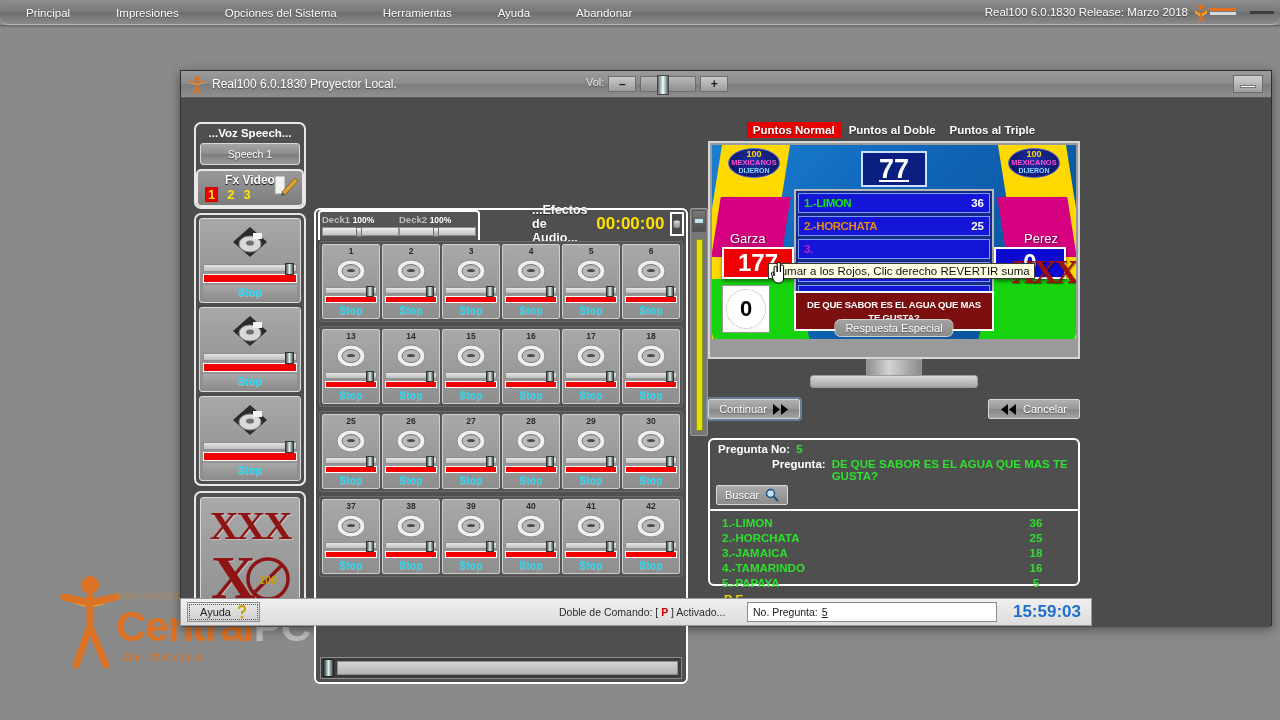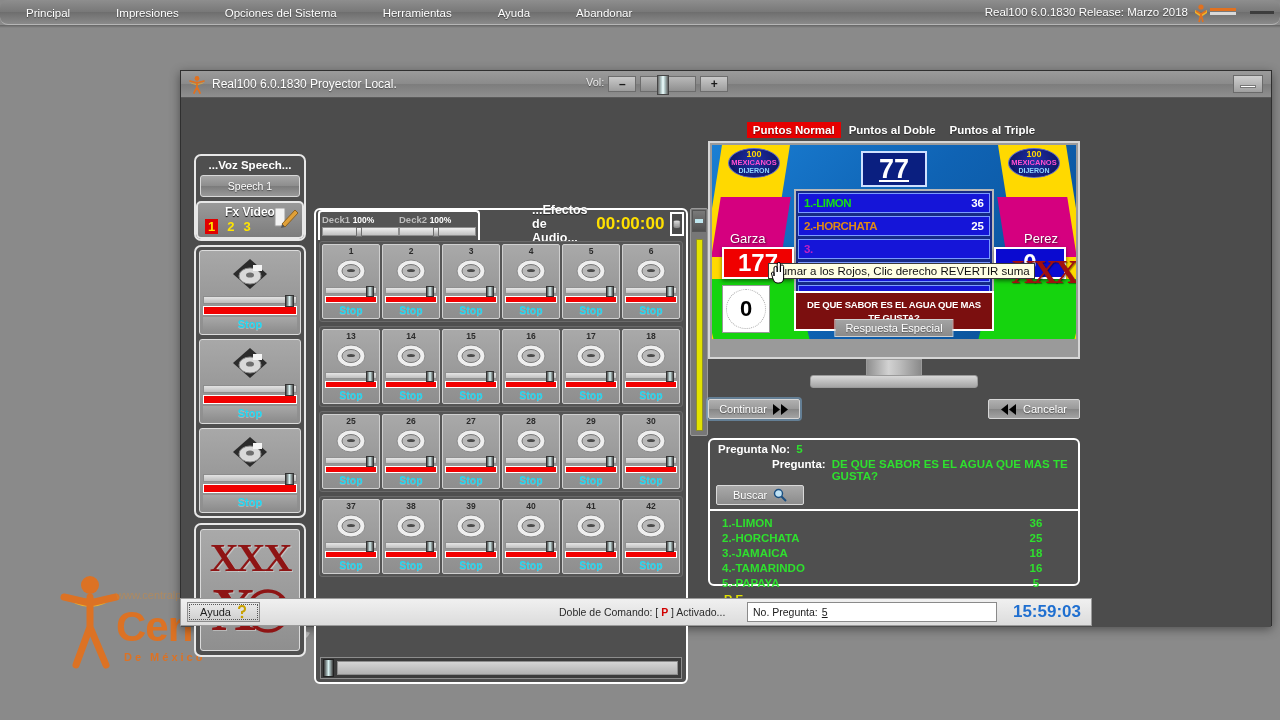--- a/index.html
+++ b/index.html
@@ -95,21 +95,21 @@
     background:linear-gradient(to bottom,#cfcfcf,#a0a0a0);
     border:1px solid #6a6a6a;
   }
   #win-title .minib i{
     display:block; width:16px; height:3px; background:#fff; border:1px solid #777;
     margin:9px auto 0;
   }
   #win-body{ position:relative; width:100%; height:529px; background:#4c4c4c; }
 
   
-  #leftcol{ position:absolute; left:13px; top:56px; width:112px; }
+  #leftcol{ position:absolute; left:13px; top:24px; width:112px; }
   .btn3d{
     background:linear-gradient(to bottom,#a6a6a6 0%,#8e8e8e 48%,#7c7c7c 52%,#999 100%);
     border:1px solid #d8d8d8; border-radius:3px; color:#fff; font-size:10.5px;
     text-align:center; padding:4px 0; text-shadow:0 1px 1px rgba(0,0,0,.45);
   }
   #speechbox{ padding:0; border:2px solid #e8e8e8; border-radius:7px; background:#4f4f4f; }
   #speechbox .sp-title{ text-align:center; font-size:11.5px; font-weight:bold; color:#fff; padding:3px 0 2px;}
   #speechbox .sp-btn{ margin:2px 4px 4px; }
   #fxvideo{
     margin-top:3px; border:2px solid #e8e8e8; border-radius:5px;
@@ -373,21 +373,21 @@
     border:1px solid #3a3a3a; font-size:11.5px; color:#111; padding:1px 4px;
     white-space:nowrap; z-index:30;
   }
   #cursor{
     position:absolute; left:58px; top:117px; width:16px; height:22px; z-index:31;
   }
   #respbtn{
     position:absolute; left:50%; transform:translateX(-50%); bottom:2px;
     font-size:11px; color:#ffffff; padding:2px 10px;
     background:linear-gradient(to bottom,#a3a3a3,#8a8a8a); border:1px solid #cfcfcf;
-    border-radius:0; text-shadow:0 1px 1px rgba(0,0,0,.4);
+    border-radius:6px; text-shadow:0 1px 1px rgba(0,0,0,.4);
   }
   #stand{ position:relative; width:100%; height:30px; }
   #stand .neck{
     position:absolute; left:50%; transform:translateX(-50%); top:0; width:56px; height:18px;
     background:linear-gradient(to right,#8f8f8f,#d2d2d2 40%,#bdbdbd 60%,#8a8a8a);
     border:1px solid #9a9a9a;
   }
   #stand .base{
     position:absolute; left:50%; transform:translateX(-50%); top:16px; width:168px; height:13px;
     background:linear-gradient(to bottom,#d8d8d8,#a5a5a5);
@@ -411,21 +411,21 @@
   }
   #qbox .line{ padding:3px 8px 0; font-size:11.5px; }
   #qbox .lbl{ color:#ffffff; font-weight:bold; }
   #qbox .val{ color:#2ee02e; font-weight:bold; }
   #qbox .row1{ display:flex; gap:6px; }
   #qbox .row2{ display:flex; gap:6px; }
   #qbox .row2 .lbl{ margin-left:54px;text-align:right; }
   #buscar{
     margin:3px 0 0 6px; display:inline-flex; align-items:center; gap:6px;
     background:linear-gradient(to bottom,#a9a9a9,#8c8c8c); border:1px solid #d9d9d9;
-    border-radius:2px; padding:2px 16px; font-size:11px; color:#ffffff;
+    border-radius:2px; padding:2px 8px; font-size:11px; color:#ffffff;
     text-shadow:0 1px 1px rgba(0,0,0,.4);
   }
   #qdivider{ height:2px; background:#ffffff; margin-top:4px; }
   #anslistbox{ padding:5px 12px 0; }
   .alrow{ display:flex; justify-content:space-between; font-size:11.5px; color:#2ee02e;
     font-weight:bold; line-height:15px; }
   .alrow .vv{ width:60px; text-align:center; }
   #re{ font-size:11.5px; font-weight:bold; color:#e0e000; padding:2px 0 0 2px; }
 
   

